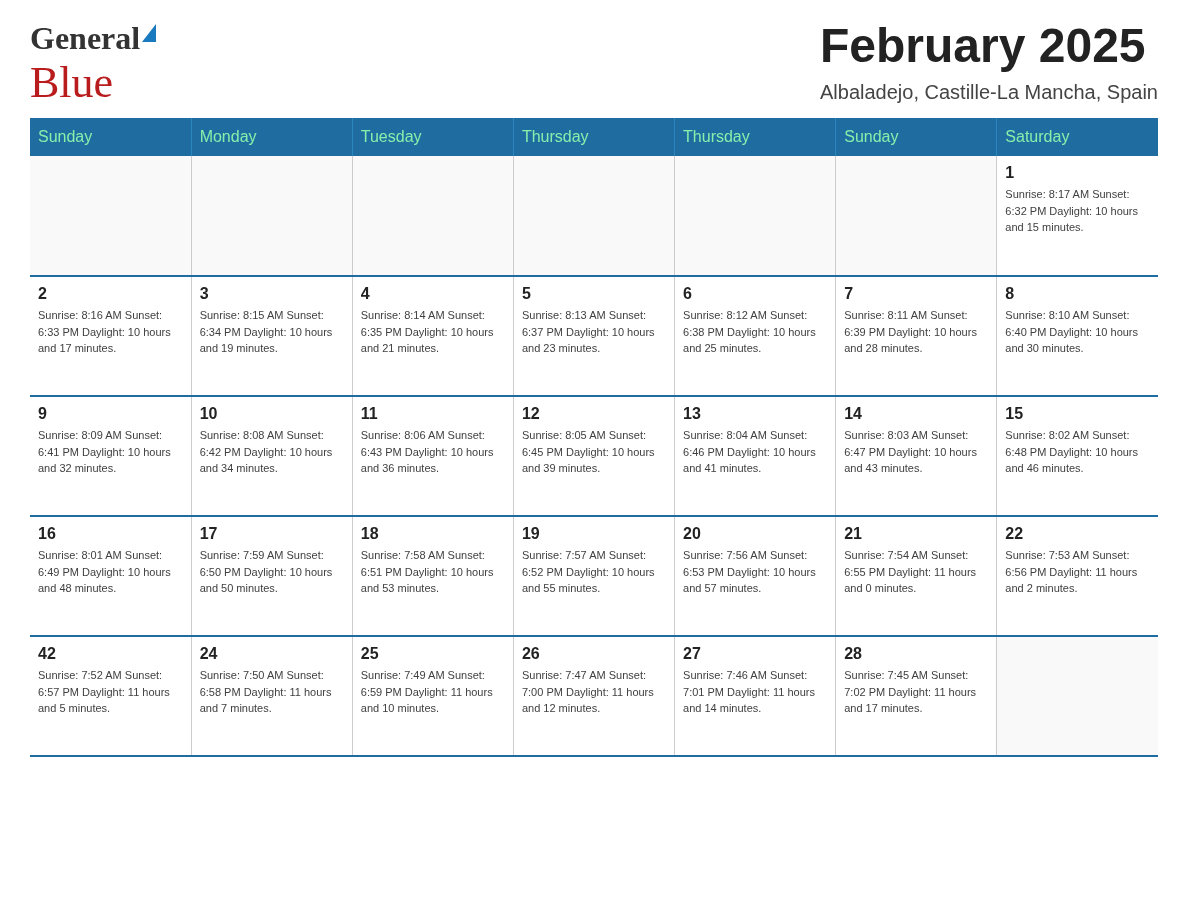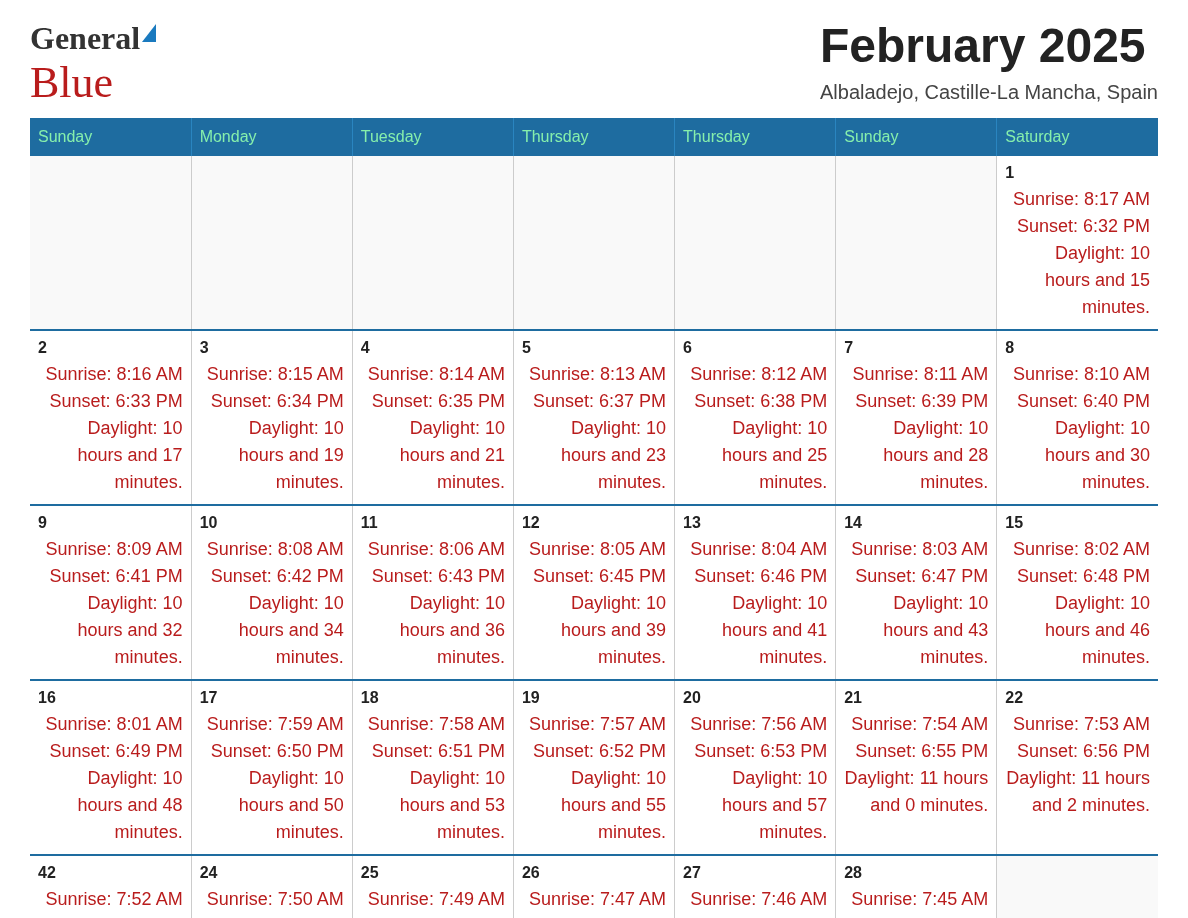--- a/index.html
+++ b/index.html
@@ -71,24 +71,23 @@
       border-right: none;
     }
     .day-number {
       font-size: 16px;
       font-weight: bold;
       color: #222;
       display: block;
       margin-bottom: 4px;
     }
     .day-info {
-      font-size: 18px;
-      color: #b91c1c;
+      font-size: 11px;
+      color: #404040;
       line-height: 1.5;
-      text-align: right;
     }
     .empty-cell {
       background: #f9f9f9;
     }
     .logo-row {
       display: flex;
       align-items: center;
     }
   </style>
 </head>

